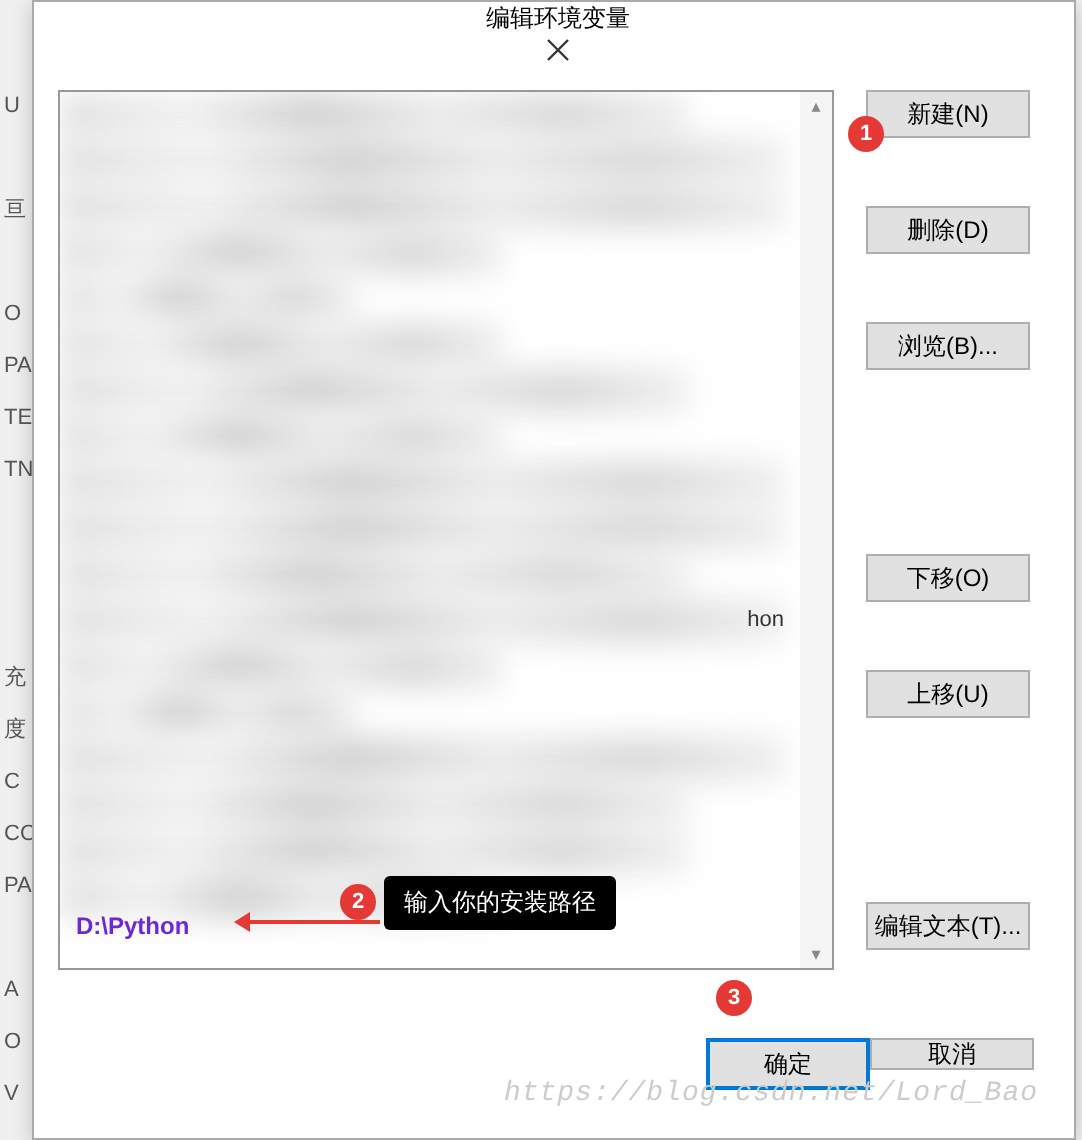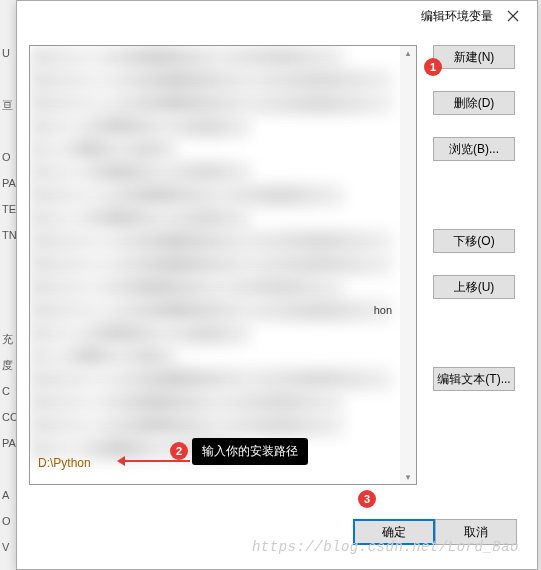--- a/index.html
+++ b/index.html
@@ -1,40 +1,40 @@
 <!DOCTYPE html>
 <html><head>
   <meta charset="utf-8">
   <style>
     * { box-sizing: border-box; margin: 0; padding: 0; }
     body { font-family: "Microsoft YaHei", "Segoe UI", sans-serif; font-size: 12px; background: #f0f0f0; width: 541px; height: 570px; position: relative; overflow: hidden; }
     .bg-labels { position: absolute; left: 0; top: 40px; font-size: 11px; color: #555; line-height: 26px; }
     .bg-labels div { height: 26px; padding-left: 2px; }
     .dialog { position: absolute; left: 16px; top: 0; width: 522px; height: 570px; background: #fff; border: 1px solid #aaa; box-shadow: 0 2px 10px rgba(0,0,0,0.2); }
-    .titlebar { display: flex; align-items: center; justify-content: flex-end; height: 30px; padding: 0 4px 0 8px; font-size: 12px; }
+    .titlebar { display: flex; align-items: center; justify-content: space-between; height: 30px; padding: 0 4px 0 8px; font-size: 12px; flex-direction: column; }
     .close-btn { width: 40px; height: 28px; display: flex; align-items: center; justify-content: center; cursor: pointer; }
     .close-btn svg { width: 12px; height: 12px; }
     .content { display: flex; padding: 14px 16px 6px 12px; gap: 16px; }
     .listbox { width: 388px; height: 440px; border: 1px solid #999; background: #fff; position: relative; overflow: hidden; }
     .listbox-inner { position: absolute; inset: 0 16px 0 0; overflow: hidden; }
     .blur-row { height: 23px; margin: 0; filter: blur(7px); background: linear-gradient(90deg, #ddd 0%, #eee 20%, #ccc 40%, #e8e8e8 60%, #d5d5d5 80%, #eee 100%); opacity: 0.85; }
     .blur-row.short { width: 60%; }
     .blur-row.med { width: 85%; }
     .blur-row.full { width: 98%; }
     .blur-row.tiny { width: 40%; }
     .visible-text { position: absolute; right: 24px; top: 258px; font-size: 11px; color: #333; padding-left: 48px; }
-    .input-row { position: absolute; bottom: 10px; left: 8px; right: 20px; height: 22px; font-size: 12px; color: #a16207; display: flex; align-items: center; }
+    .input-row { position: absolute; bottom: 10px; left: 8px; right: 20px; height: 22px; font-size: 12px; color: #6d28d9; display: flex; align-items: center; font-weight: bold; }
     .scroll-track { position: absolute; right: 0; top: 0; bottom: 0; width: 16px; background: #f5f5f5; }
     .scroll-arrow { height: 14px; display: flex; align-items: center; justify-content: center; color: #888; font-size: 9px; }
-    .btn-col { display: flex; flex-direction: column; gap: 4px; width: 82px; }
+    .btn-col { display: flex; flex-direction: column; gap: 16px; width: 82px; }
     .btn { width: 82px; height: 24px; background: #e1e1e1; border: 1px solid #adadad; font-size: 12px; display: flex; align-items: center; justify-content: center; cursor: pointer; margin-bottom: 18px; }
     .gap-lg { height: 42px; }
     .footer { position: absolute; bottom: 24px; right: 20px; display: flex; }
     .btn-primary { width: 82px; height: 26px; background: #e1e1e1; border: 2px solid #0078d7; font-size: 12px; display: flex; align-items: center; justify-content: center; cursor: pointer; }
-    .btn-secondary { width: 82px; height: 26px; background: #e1e1e1; border: 1px solid #adadad; font-size: 12px; display: flex; align-items: center; justify-content: center; cursor: pointer; }
+    .btn-secondary { width: 82px; height: 16px; background: #e1e1e1; border: 1px solid #adadad; font-size: 12px; display: flex; align-items: center; justify-content: center; cursor: pointer; }
     .badge { position: absolute; width: 18px; height: 18px; border-radius: 50%; background: #e53935; color: #fff; font-size: 11px; display: flex; align-items: center; justify-content: center; font-weight: bold; z-index: 10; }
     .badge-1 { top: 58px; left: 424px; }
     .badge-2 { top: 442px; left: 170px; }
     .badge-3 { top: 490px; left: 358px; }
     .tooltip { position: absolute; top: 438px; left: 192px; background: #000000; color: #fff; padding: 5px 10px; font-size: 12px; border-radius: 3px; z-index: 9; }
     .arrow { position: absolute; top: 460px; left: 120px; width: 70px; height: 2px; background: #e53935; z-index: 8; }
     .arrow::before { content: ""; position: absolute; left: -8px; top: -4px; border: 5px solid transparent; border-right: 8px solid #e53935; }
     .watermark { position: absolute; bottom: 14px; right: 18px; font-size: 14px; color: #ccc; font-style: italic; letter-spacing: 0.5px; font-family: Liberation Mono, monospace; }
   </style>
 </head>

